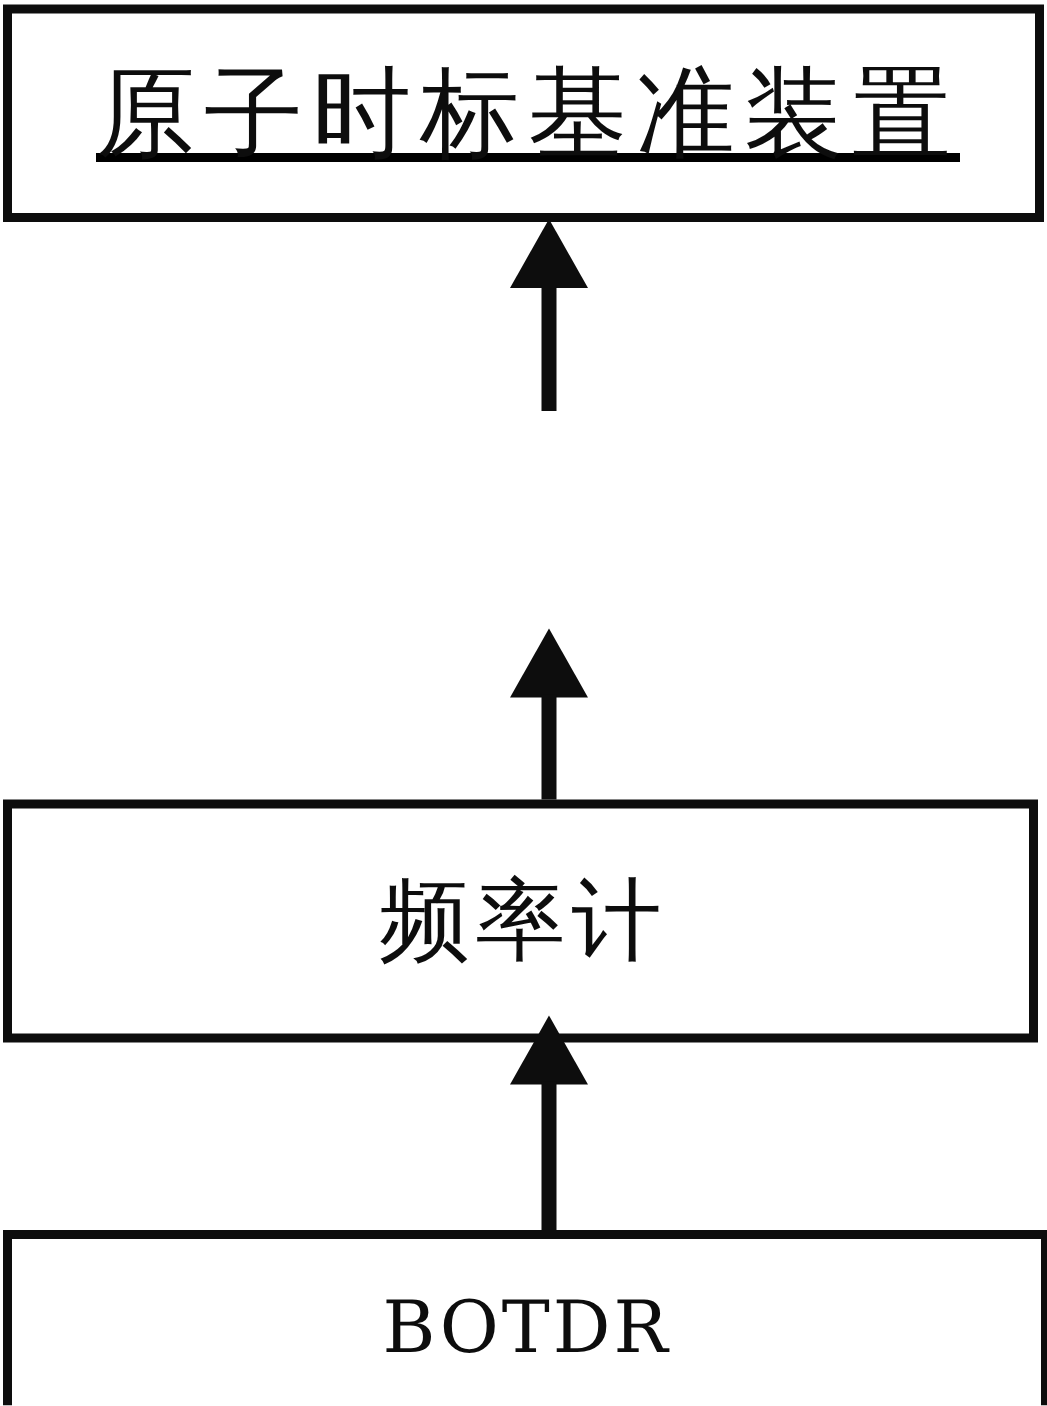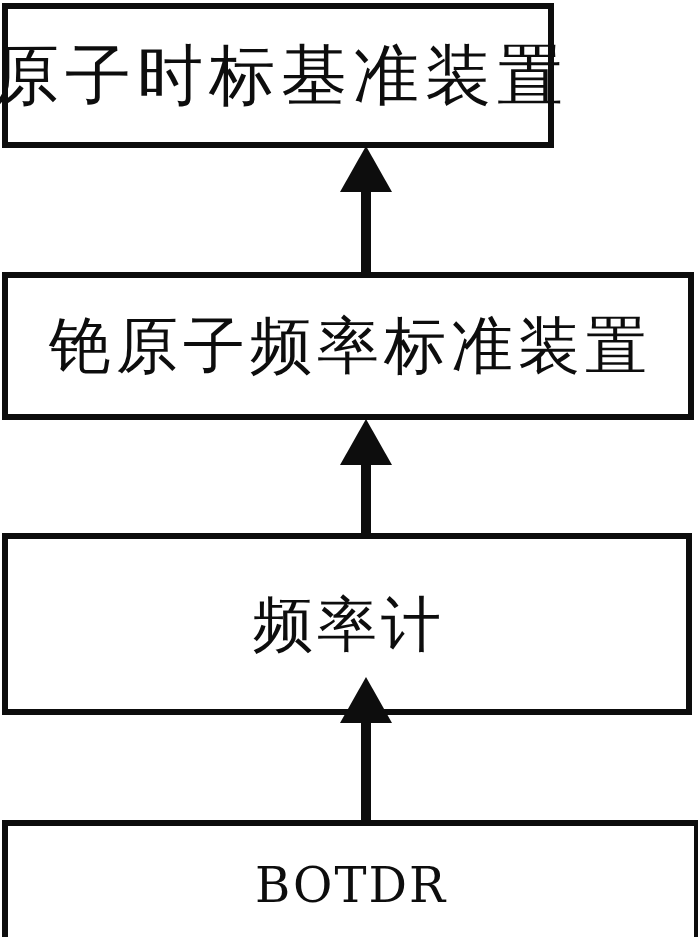--- a/index.html
+++ b/index.html
@@ -34,27 +34,27 @@
   .cjk {
     font-family: "DejaVu Sans", sans-serif;
     font-weight: 400;
   }
   .latin {
     font-family: "DejaVu Serif", serif;
     font-weight: 400;
   }
 
   
-  #node-1 { left: 2px;  top: 3px;   width: 552px; height: 145px; }
+  #node-1 { left: 2px;  top: 3px;   width: 694px; height: 145px; text-decoration: underline; }
   #node-1 .node-label { font-size: 66px; letter-spacing: 6px; padding-left: 6px; }
 
   #node-2 { left: 2px;  top: 272px; width: 692px; height: 148px; }
   #node-2 .node-label { font-size: 62px; letter-spacing: 5px; padding-left: 5px; }
 
-  #node-3 { left: 2px;  top: 533px; width: 690px; height: 182px; }
+  #node-3 { left: 2px;  top: 533px; width: 690px; height: 162px; }
   #node-3 .node-label { font-size: 60px; letter-spacing: 4px; padding-left: 4px; }
 
   #node-4 { left: 2px;  top: 820px; width: 698px; height: 130px; }
   #node-4 .node-label { font-size: 48px; letter-spacing: 2px; }
 
   
   .arrow {
     position: absolute;
     left: 340px;
     width: 52px;
@@ -93,23 +93,20 @@
 
   <div class="node" id="node-1">
     <span class="node-label cjk">原子时标基准装置</span>
   </div>
 
   <div class="arrow" id="arrow-1">
     <div class="head"></div>
     <div class="shaft"></div>
   </div>
 
-  <div class="node" id="node-2">
-    <span class="node-label cjk">铯原子频率标准装置</span>
-  </div>
 
   <div class="arrow" id="arrow-2">
     <div class="head"></div>
     <div class="shaft"></div>
   </div>
 
   <div class="node" id="node-3">
     <span class="node-label cjk">频率计</span>
   </div>
 

